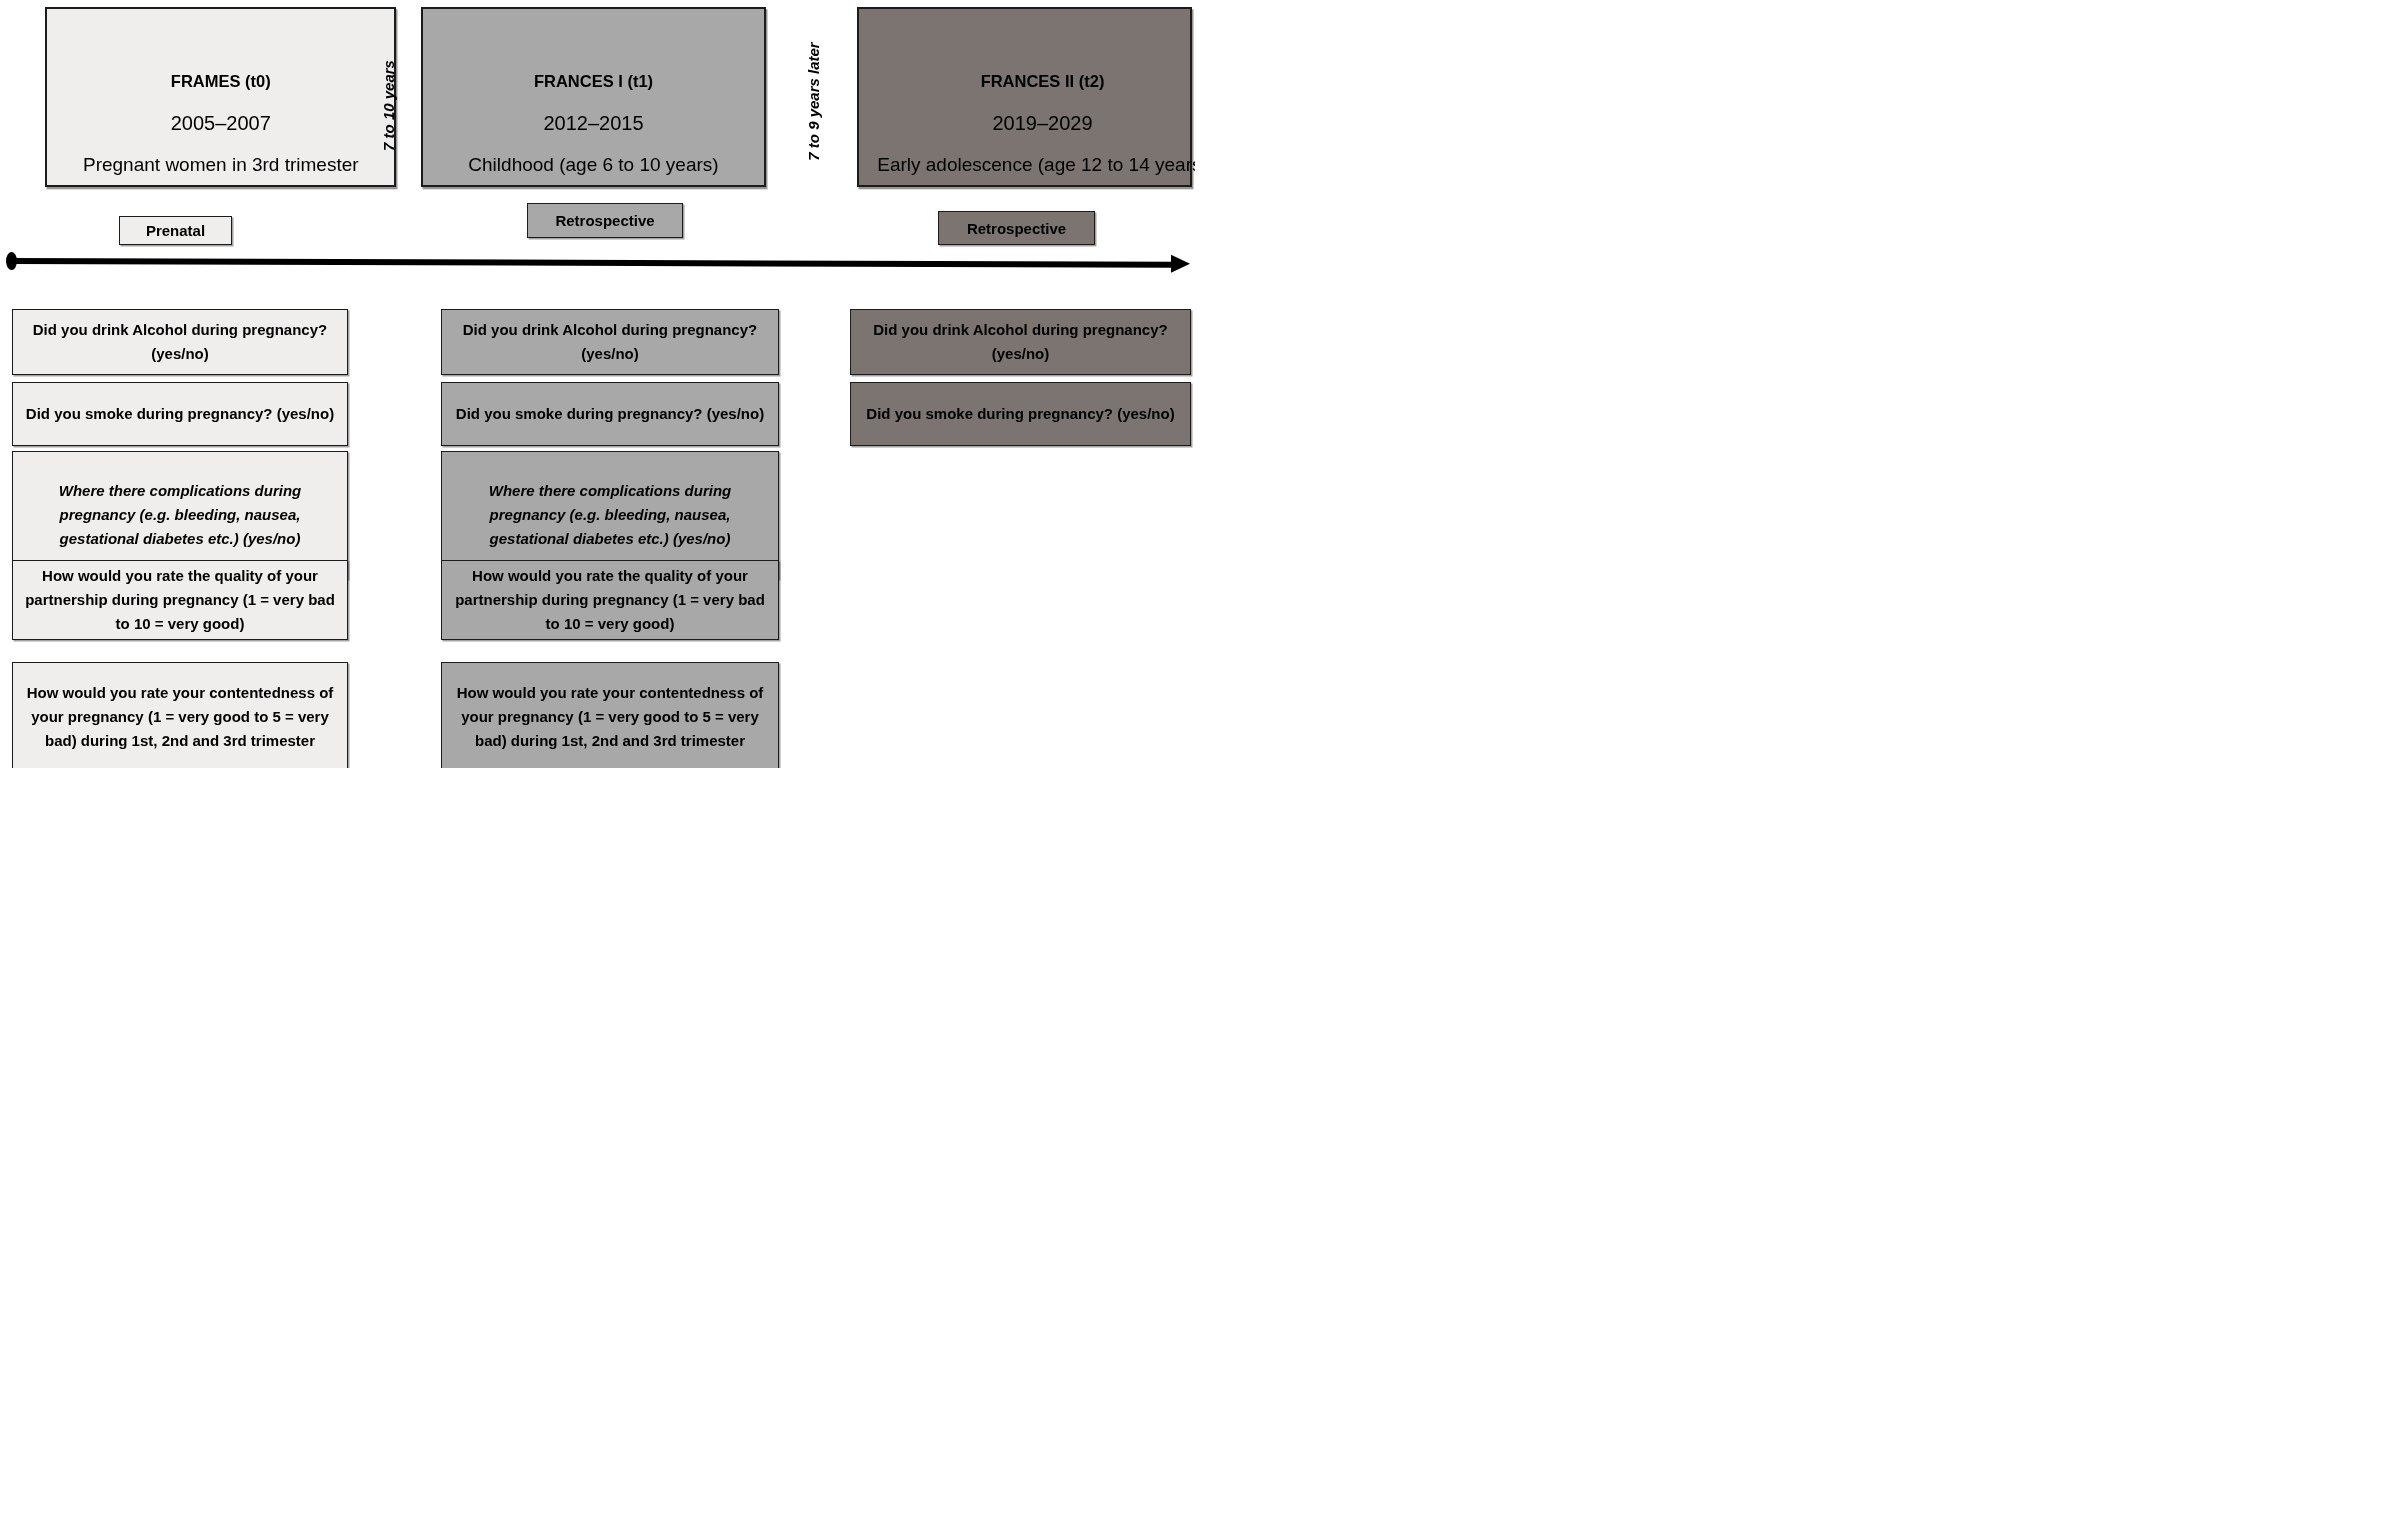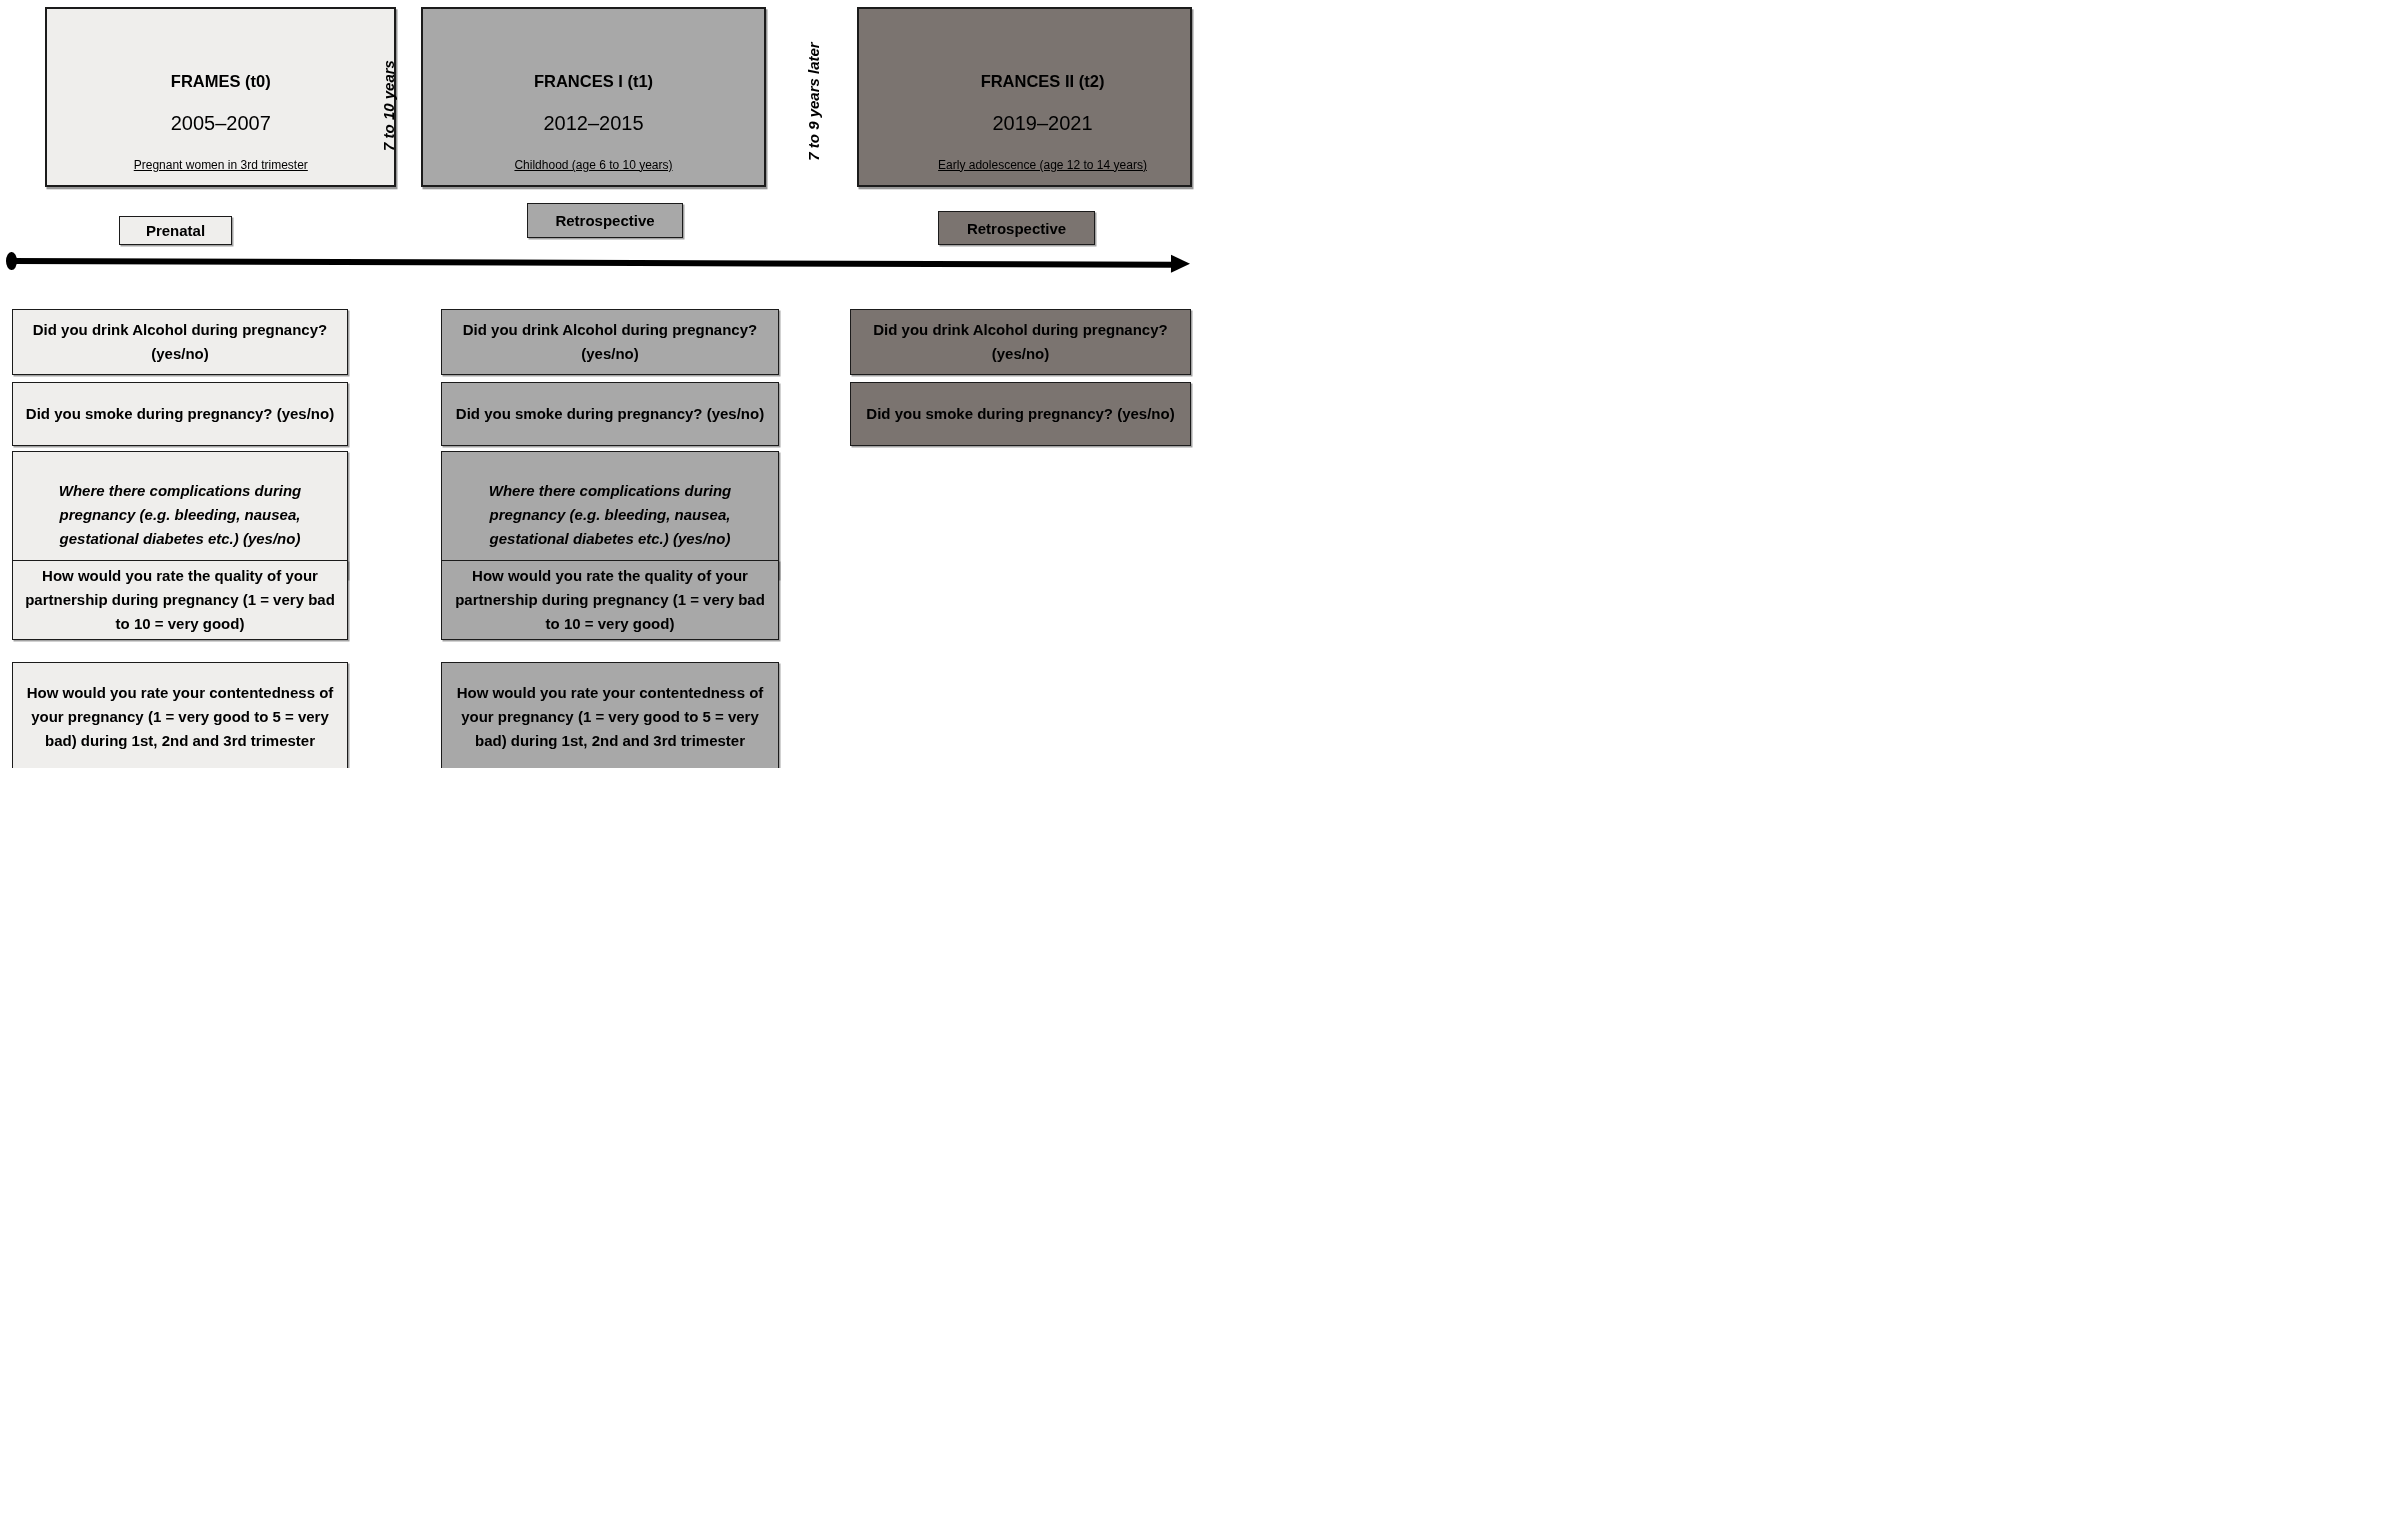--- a/index.html
+++ b/index.html
@@ -13,21 +13,21 @@
 
   .stage{position:absolute;top:6.8px;height:180px;border:2.3px solid #1b1b1b;box-sizing:border-box;
          display:flex;flex-direction:column;align-items:center;justify-content:flex-start;
          gap:24px;padding-top:63px;text-align:center;
          box-shadow:1.5px 2.3px 0 rgba(25,25,25,.45);}
   #stage0{left:5.3px;width:351px;margin-left:40px;}
   #stage1{left:421px;width:345px;}
   #stage2{left:857px;width:335px;padding-left:36px;}
   .stage .title{font-weight:bold;font-size:16.5px;line-height:18px;}
   .stage .period{font-size:20px;line-height:18px;}
-  .stage .desc{font-size:12px;line-height:18px;white-space:nowrap;text-decoration:underline;}
+  .stage .desc{font-size:19px;line-height:18px;white-space:nowrap;}
 
   .interval{position:absolute;transform:rotate(-90deg);font-style:italic;font-weight:bold;
             font-size:15px;text-align:center;white-space:nowrap;}
   #interval0{left:324px;top:97px;width:128px;}
   #interval1{left:738px;top:93px;width:150px;}
 
   .tag{position:absolute;border:1.5px solid #1b1b1b;box-sizing:border-box;display:flex;
        align-items:center;justify-content:center;font-weight:bold;font-size:15px;
        box-shadow:1.5px 1.5px 0 rgba(25,25,25,.4);}
   #tag0{left:119px;top:216px;width:113px;height:29px;}
@@ -66,21 +66,21 @@
   </div>
 
   <div class="stage fill-t1" id="stage1">
     <div class="title">FRANCES I (t1)</div>
     <div class="period">2012–2015</div>
     <div class="desc">Childhood (age 6 to 10 years)</div>
   </div>
 
   <div class="stage fill-t2" id="stage2">
     <div class="title">FRANCES II (t2)</div>
-    <div class="period">2019–2021</div>
+    <div class="period">2019–2029</div>
     <div class="desc">Early adolescence (age 12 to 14 years)</div>
   </div>
 
   <div class="interval" id="interval0">7 to 10 years</div>
   <div class="interval" id="interval1">7 to 9 years later</div>
 
   <div class="tag fill-t0" id="tag0">Prenatal</div>
   <div class="tag fill-t1" id="tag1">Retrospective</div>
   <div class="tag fill-t2" id="tag2">Retrospective</div>
 

